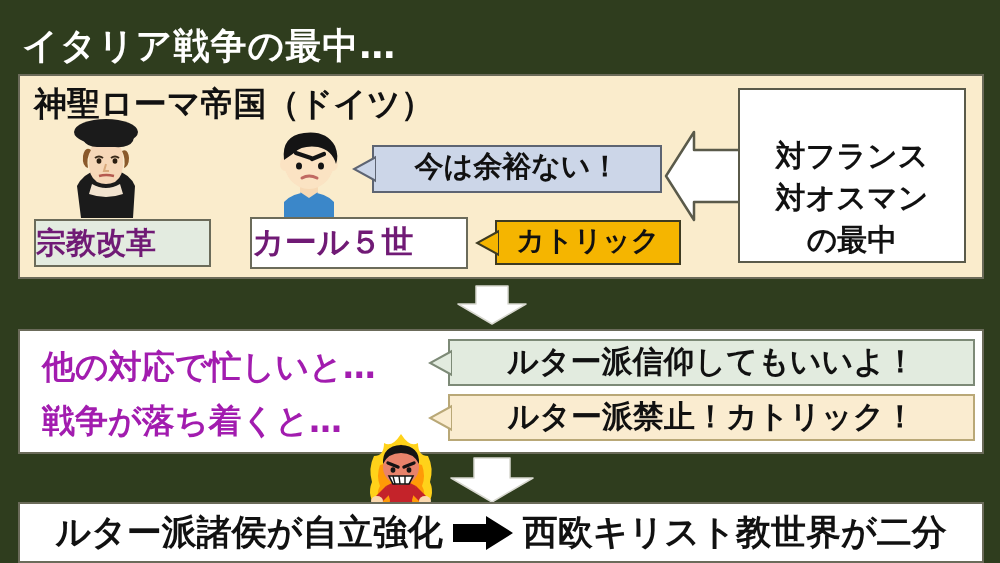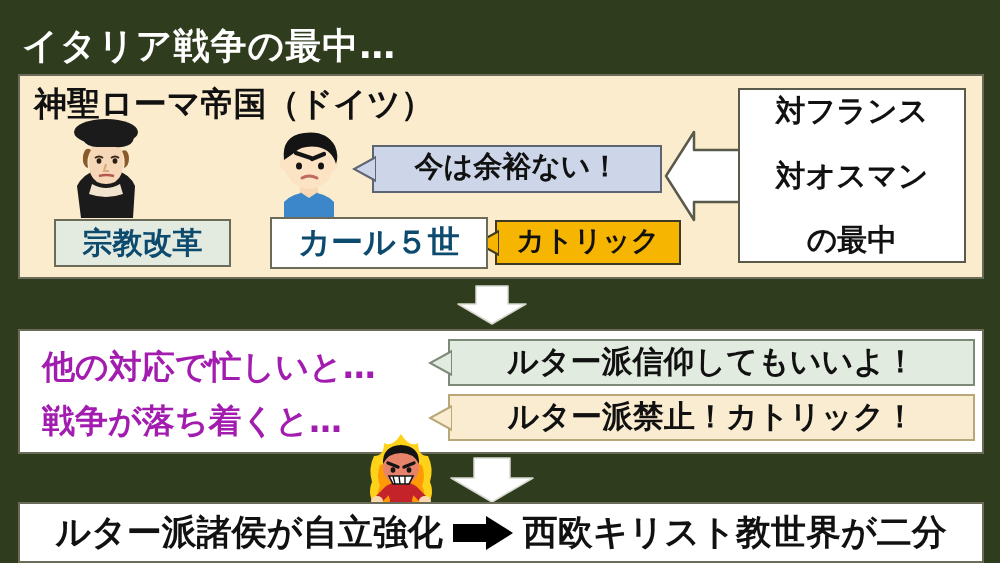--- a/index.html
+++ b/index.html
@@ -24,22 +24,22 @@
     background:#faeccc;border:2px solid #6b6b5a;box-sizing:border-box;
   }
   .panel-heading{
     position:absolute;left:14px;top:6px;
     font-size:33px;font-weight:bold;color:#111;white-space:nowrap;
   }
 
   
   .labelbox{
     position:absolute;box-sizing:border-box;
-    display:flex;align-items:center;justify-content:center;
-    font-weight:bold;color:#0c4a6e;white-space:nowrap;margin-left:20px;
+    display:flex;align-items:center;justify-content:flex-start;
+    font-weight:bold;color:#701a75;white-space:nowrap;
   }
   .box-reform{
     left:34px;top:203px;width:177px;height:48px;
     background:#e3ebe0;border:2px solid #6b6b5a;font-size:30px;
   }
   .box-karl{
     left:250px;top:201px;width:218px;height:52px;
     background:#ffffff;border:2px solid #6b6b5a;font-size:32px;
   }
 
@@ -67,21 +67,21 @@
   }
   .bub-cream{
     left:448px;top:378px;width:527px;height:47px;
     background:#faecd0;border:2px solid #b9a877;font-size:31px;
   }
 
   
   .box-wars{
     position:absolute;left:738px;top:72px;width:228px;height:175px;
     background:#ffffff;border:2px solid #5a5a4a;box-sizing:border-box;
-    display:flex;flex-direction:column;align-items:center;justify-content:space-between;
+    display:flex;flex-direction:column;align-items:center;justify-content:flex-end;
     font-size:30px;font-weight:bold;color:#111;line-height:42px;
   }
   .arrow-left{
     position:absolute;left:664px;top:112px;width:84px;height:96px;
   }
 
   
   .panel-mid{
     position:absolute;left:18px;top:313px;width:966px;height:125px;
     background:#ffffff;border:2px solid #6b6b5a;box-sizing:border-box;

